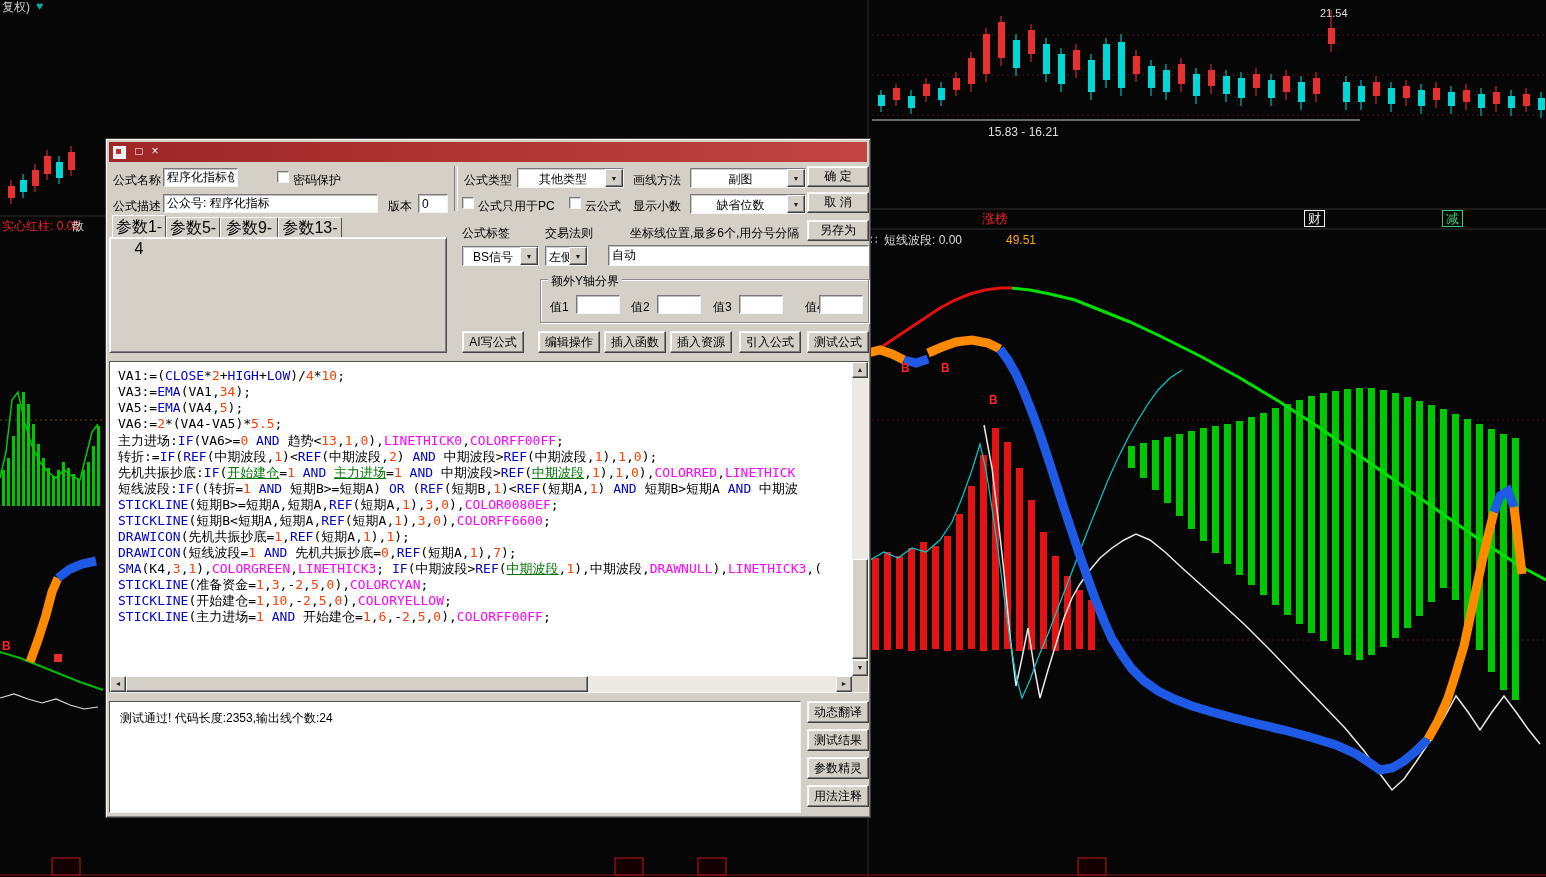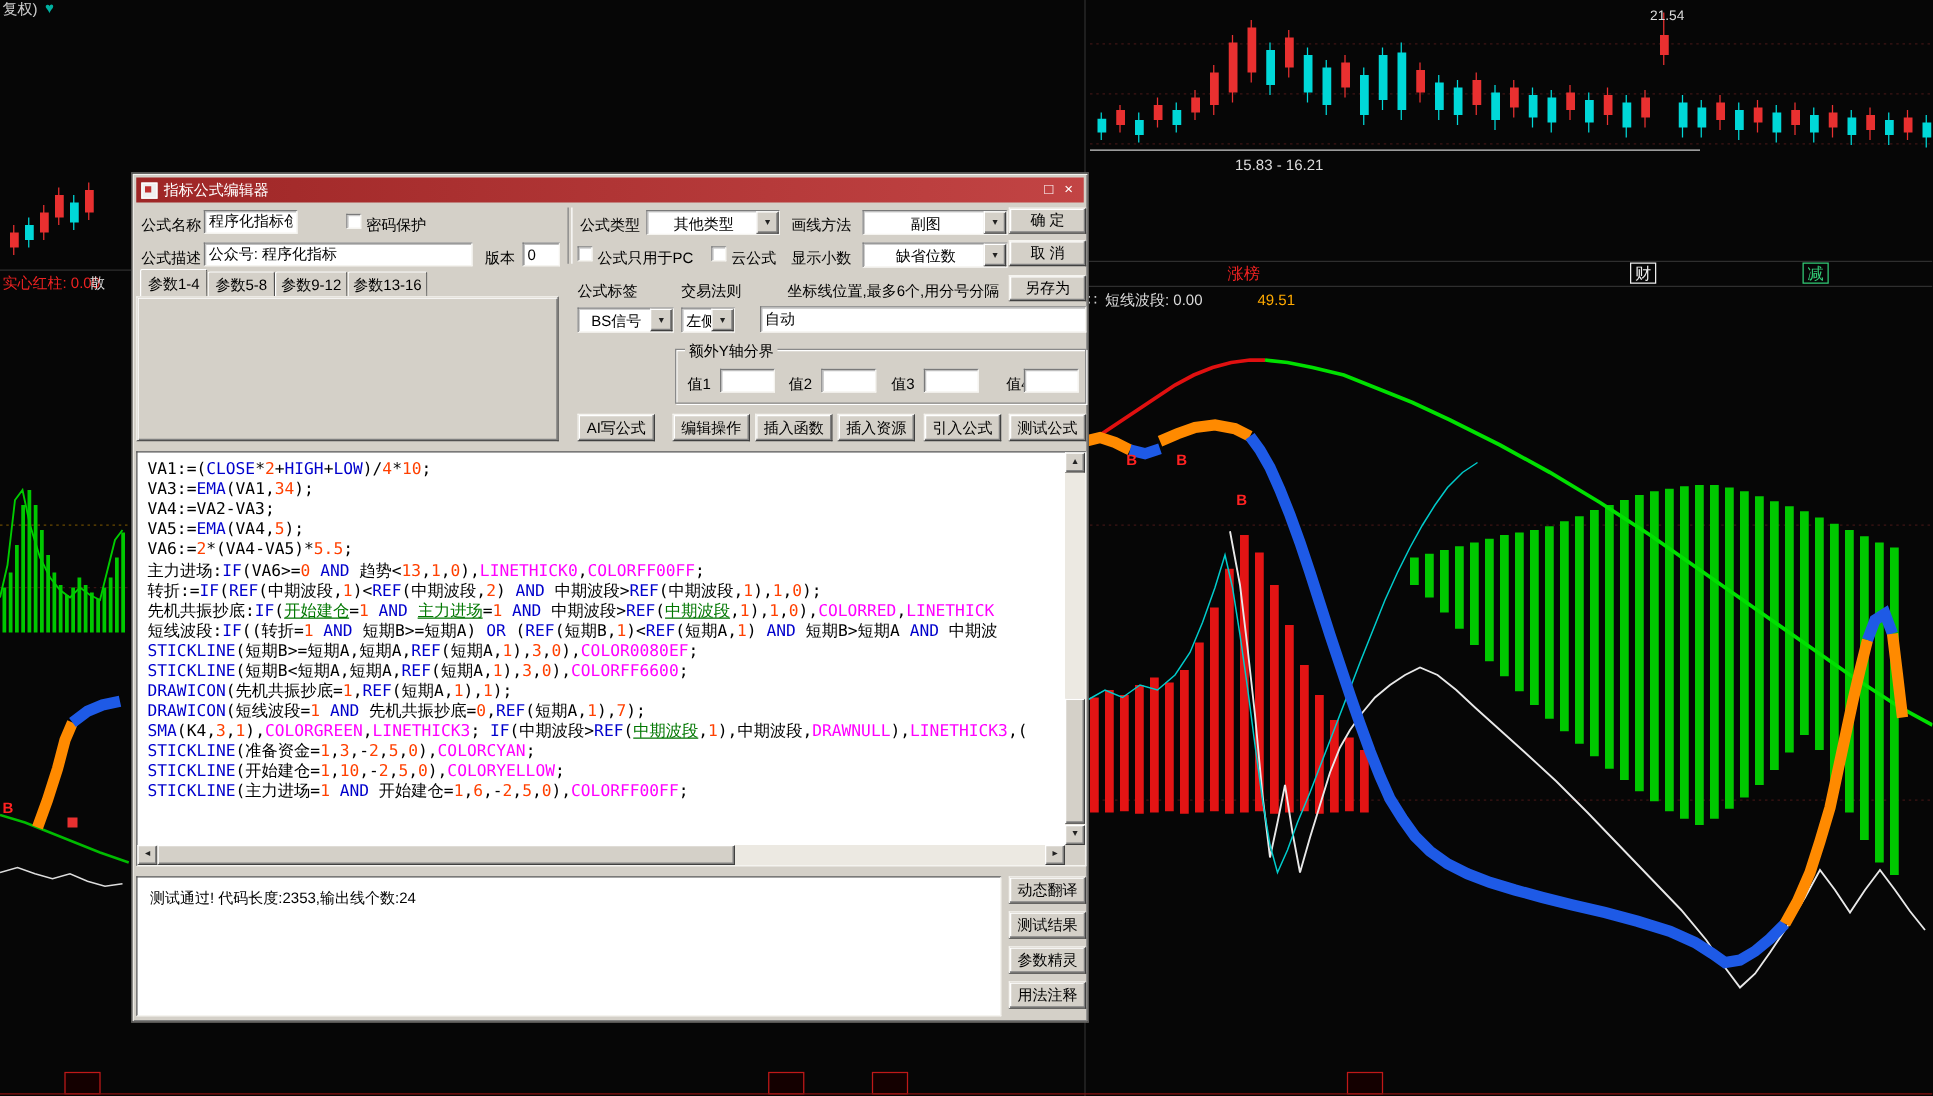--- a/index.html
+++ b/index.html
@@ -29,21 +29,21 @@
   .ddl{position:absolute;background:#fff;border:1px solid;border-color:#7a7a7a #f5f4f0 #f5f4f0 #7a7a7a;
        box-shadow:inset 1px 1px 0 rgba(0,0,0,.2);box-sizing:border-box;font-size:12px;}
   .ddl .val{position:absolute;left:3px;top:2px;right:18px;overflow:hidden;white-space:nowrap;text-align:center;}
   .ddl .ab{position:absolute;right:0;top:0;bottom:0;width:16px;background:#d4d0c8;border:1px solid;
        border-color:#fff #404040 #404040 #fff;box-shadow:inset -1px -1px 0 #808080;font-size:7px;
        display:flex;align-items:center;justify-content:center;color:#222;}
   .chkbox{position:absolute;width:12px;height:12px;background:#fff;border:1px solid;
        border-color:#7a7a7a #f5f4f0 #f5f4f0 #7a7a7a;box-shadow:inset 1px 1px 0 rgba(0,0,0,.2);box-sizing:border-box;}
   .vsep{position:absolute;width:2px;border-left:1px solid #808080;border-right:1px solid #fff;}
   .tab{position:absolute;height:20px;background:#d4d0c8;border:1px solid;border-color:#fff #505050 #d4d0c8 #fff;
-       border-bottom:none;font-size:12px;text-align:center;line-height:20px;border-radius:2px 2px 0 0;box-sizing:border-box;z-index:1;}
+       border-bottom:none;font-size:16px;text-align:center;line-height:20px;border-radius:2px 2px 0 0;box-sizing:border-box;z-index:1;}
   .tab.active{z-index:3;}
   .panel{position:absolute;background:#d4d0c8;border:1px solid;border-color:#f5f4f0 #505050 #505050 #f5f4f0;
        box-shadow:inset 1px 1px 0 #fff, inset -1px -1px 0 #808080;box-sizing:border-box;z-index:2;}
   .grp{position:absolute;border:1px solid #8a8a8a;box-shadow:inset 1px 1px 0 #fff,1px 1px 0 #fff;box-sizing:border-box;}
   .grp-legend{position:absolute;font-size:12px;background:#d4d0c8;padding:0 3px;white-space:nowrap;}
 
   #code-area{position:absolute;left:3px;top:222px;width:760px;height:332px;background:#fff;border:1px solid;
        border-color:#505050 #f5f4f0 #f5f4f0 #505050;box-sizing:border-box;}
   #code-text{position:absolute;left:0;top:0;right:16px;bottom:16px;overflow:hidden;padding:6px 0 0 8px;
        font-family:"DejaVu Sans Mono",monospace;font-size:13px;}
@@ -300,21 +300,20 @@
       <div class="bglbl" style="left: 1006px; top: 234px; color: rgb(255, 170, 0); font-size: 12px;">49.51</div>
       <div class="bglbl" style="left: 901px; top: 362px; color: rgb(255, 34, 34); font-size: 12px; font-weight: bold;">B</div>
       <div class="bglbl" style="left: 941px; top: 362px; color: rgb(255, 34, 34); font-size: 12px; font-weight: bold;">B</div>
       <div class="bglbl" style="left: 989px; top: 394px; color: rgb(255, 34, 34); font-size: 12px; font-weight: bold;">B</div>
       <div class="bglbl" style="left: 2px; top: 640px; color: rgb(255, 34, 34); font-size: 12px; font-weight: bold;">B</div>
     </div>
 
   <div id="dialog">
     <div class="titlebar">
       <span class="titleicon"></span>
-      <span class="titletext">指标公式编辑器</span>
       <span class="winbtn">□</span>
       <span class="winbtn">×</span>
     </div>
 
     <div class="lbl" style="left:7px;top:33px">公式名称</div>
     <input class="txt" style="left: 57px; top: 29px; width: 75px; height: 19px;" value="程序化指标创">
     <span class="chkbox" style="left:171px;top:32px"></span>
     <div class="lbl" style="left:187px;top:33px">密码保护</div>
     <div class="vsep" style="left:348px;top:27px;height:45px"></div>
     <div class="lbl" style="left:358px;top:33px">公式类型</div>
@@ -360,21 +359,20 @@
     </div>
     <input class="txt" style="left: 502px; top: 106px; width: 261px; height: 21px;" value="自动">
 
     <div class="grp" style="left:434px;top:140px;width:329px;height:44px"></div>
     <div class="grp-legend" style="left:442px;top:134px">额外Y轴分界</div>
 
     <div id="code-area">
       <div id="code-text">
           <div class="cl"><span class="c-d">VA1:=(</span><span class="c-b">CLOSE</span><span class="c-d">*</span><span class="c-n">2</span><span class="c-d">+</span><span class="c-b">HIGH</span><span class="c-d">+</span><span class="c-b">LOW</span><span class="c-d">)/</span><span class="c-n">4</span><span class="c-d">*</span><span class="c-n">10</span><span class="c-d">;</span></div>
           <div class="cl"><span class="c-d">VA3:=</span><span class="c-b">EMA</span><span class="c-d">(VA1,</span><span class="c-n">34</span><span class="c-d">);</span></div>
-          <div class="cl"><span class="c-d">VA4:=VA2-VA3;</span></div>
           <div class="cl"><span class="c-d">VA5:=</span><span class="c-b">EMA</span><span class="c-d">(VA4,</span><span class="c-n">5</span><span class="c-d">);</span></div>
           <div class="cl"><span class="c-d">VA6:=</span><span class="c-n">2</span><span class="c-d">*(VA4-VA5)*</span><span class="c-n">5.5</span><span class="c-d">;</span></div>
           <div class="cl"><span class="c-d">主力进场:</span><span class="c-b">IF</span><span class="c-d">(VA6&gt;=</span><span class="c-n">0</span><span class="c-d"> </span><span class="c-b">AND</span><span class="c-d"> 趋势&lt;</span><span class="c-n">13</span><span class="c-d">,</span><span class="c-n">1</span><span class="c-d">,</span><span class="c-n">0</span><span class="c-d">),</span><span class="c-m">LINETHICK0</span><span class="c-d">,</span><span class="c-m">COLORFF00FF</span><span class="c-d">;</span></div>
           <div class="cl"><span class="c-d">转折:=</span><span class="c-b">IF</span><span class="c-d">(</span><span class="c-b">REF</span><span class="c-d">(中期波段,</span><span class="c-n">1</span><span class="c-d">)&lt;</span><span class="c-b">REF</span><span class="c-d">(中期波段,</span><span class="c-n">2</span><span class="c-d">) </span><span class="c-b">AND</span><span class="c-d"> 中期波段&gt;</span><span class="c-b">REF</span><span class="c-d">(中期波段,</span><span class="c-n">1</span><span class="c-d">),</span><span class="c-n">1</span><span class="c-d">,</span><span class="c-n">0</span><span class="c-d">);</span></div>
           <div class="cl"><span class="c-d">先机共振抄底:</span><span class="c-b">IF</span><span class="c-d">(</span><span class="c-g">开始建仓</span><span class="c-d">=</span><span class="c-n">1</span><span class="c-d"> </span><span class="c-b">AND</span><span class="c-d"> </span><span class="c-g">主力进场</span><span class="c-d">=</span><span class="c-n">1</span><span class="c-d"> </span><span class="c-b">AND</span><span class="c-d"> 中期波段&gt;</span><span class="c-b">REF</span><span class="c-d">(</span><span class="c-g">中期波段</span><span class="c-d">,</span><span class="c-n">1</span><span class="c-d">),</span><span class="c-n">1</span><span class="c-d">,</span><span class="c-n">0</span><span class="c-d">),</span><span class="c-m">COLORRED</span><span class="c-d">,</span><span class="c-m">LINETHICK</span></div>
           <div class="cl"><span class="c-d">短线波段:</span><span class="c-b">IF</span><span class="c-d">((转折=</span><span class="c-n">1</span><span class="c-d"> </span><span class="c-b">AND</span><span class="c-d"> 短期B&gt;=短期A) </span><span class="c-b">OR</span><span class="c-d"> (</span><span class="c-b">REF</span><span class="c-d">(短期B,</span><span class="c-n">1</span><span class="c-d">)&lt;</span><span class="c-b">REF</span><span class="c-d">(短期A,</span><span class="c-n">1</span><span class="c-d">) </span><span class="c-b">AND</span><span class="c-d"> 短期B&gt;短期A </span><span class="c-b">AND</span><span class="c-d"> 中期波</span></div>
           <div class="cl"><span class="c-b">STICKLINE</span><span class="c-d">(短期B&gt;=短期A,短期A,</span><span class="c-b">REF</span><span class="c-d">(短期A,</span><span class="c-n">1</span><span class="c-d">),</span><span class="c-n">3</span><span class="c-d">,</span><span class="c-n">0</span><span class="c-d">),</span><span class="c-m">COLOR0080EF</span><span class="c-d">;</span></div>
           <div class="cl"><span class="c-b">STICKLINE</span><span class="c-d">(短期B&lt;短期A,短期A,</span><span class="c-b">REF</span><span class="c-d">(短期A,</span><span class="c-n">1</span><span class="c-d">),</span><span class="c-n">3</span><span class="c-d">,</span><span class="c-n">0</span><span class="c-d">),</span><span class="c-m">COLORFF6600</span><span class="c-d">;</span></div>
           <div class="cl"><span class="c-b">DRAWICON</span><span class="c-d">(先机共振抄底=</span><span class="c-n">1</span><span class="c-d">,</span><span class="c-b">REF</span><span class="c-d">(短期A,</span><span class="c-n">1</span><span class="c-d">),</span><span class="c-n">1</span><span class="c-d">);</span></div>
           <div class="cl"><span class="c-b">DRAWICON</span><span class="c-d">(短线波段=</span><span class="c-n">1</span><span class="c-d"> </span><span class="c-b">AND</span><span class="c-d"> 先机共振抄底=</span><span class="c-n">0</span><span class="c-d">,</span><span class="c-b">REF</span><span class="c-d">(短期A,</span><span class="c-n">1</span><span class="c-d">),</span><span class="c-n">7</span><span class="c-d">);</span></div>

